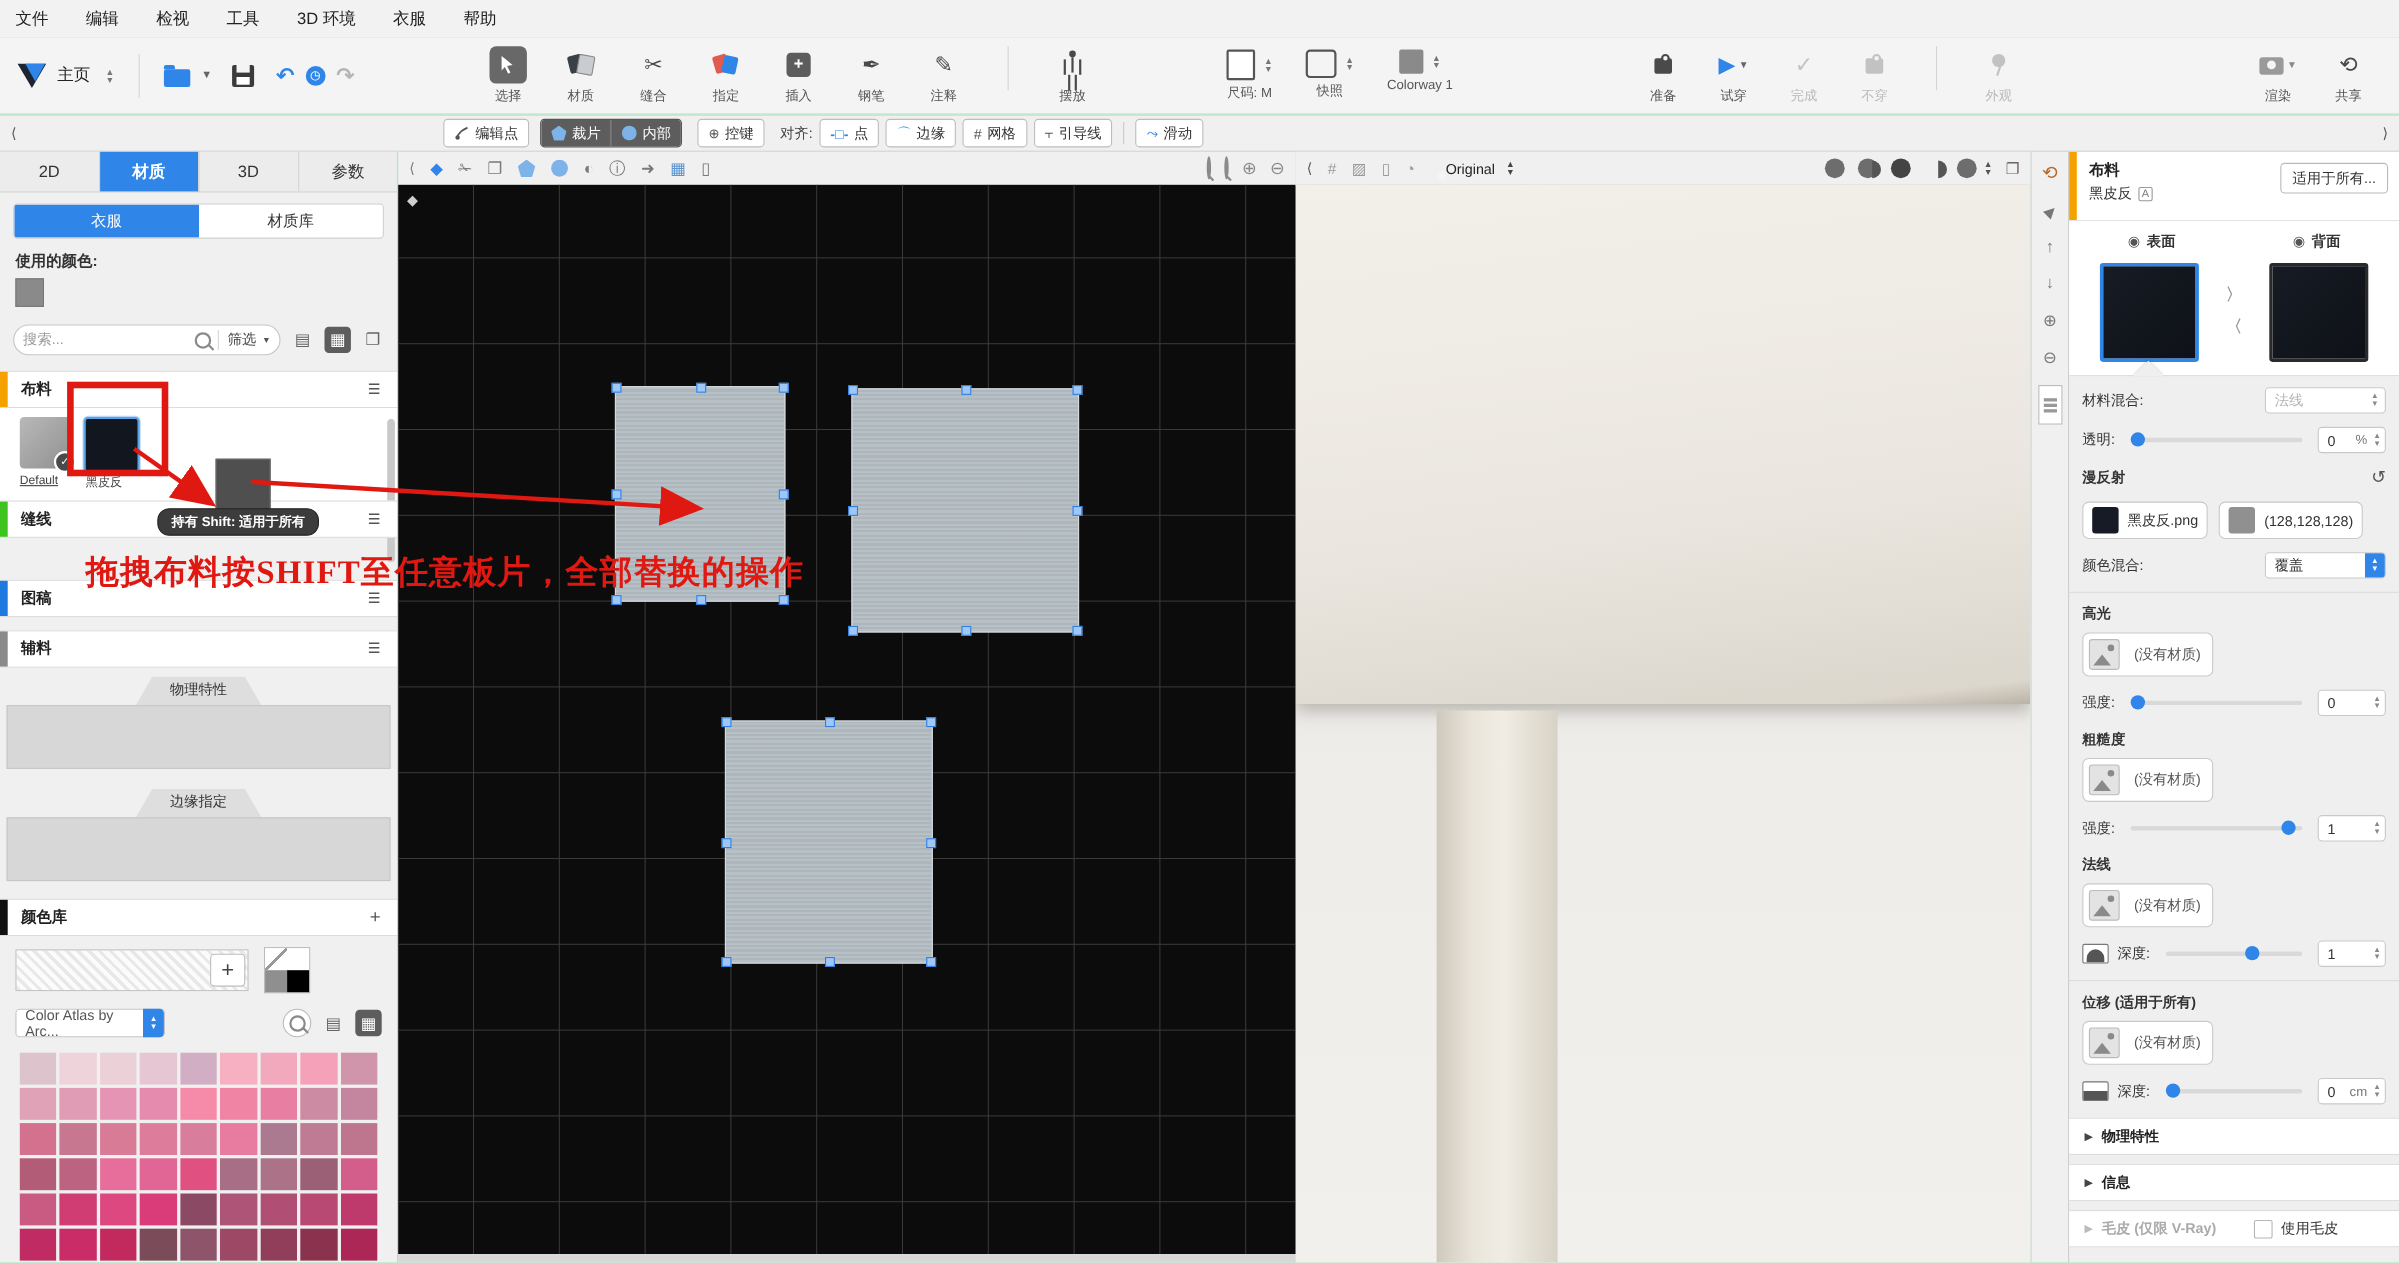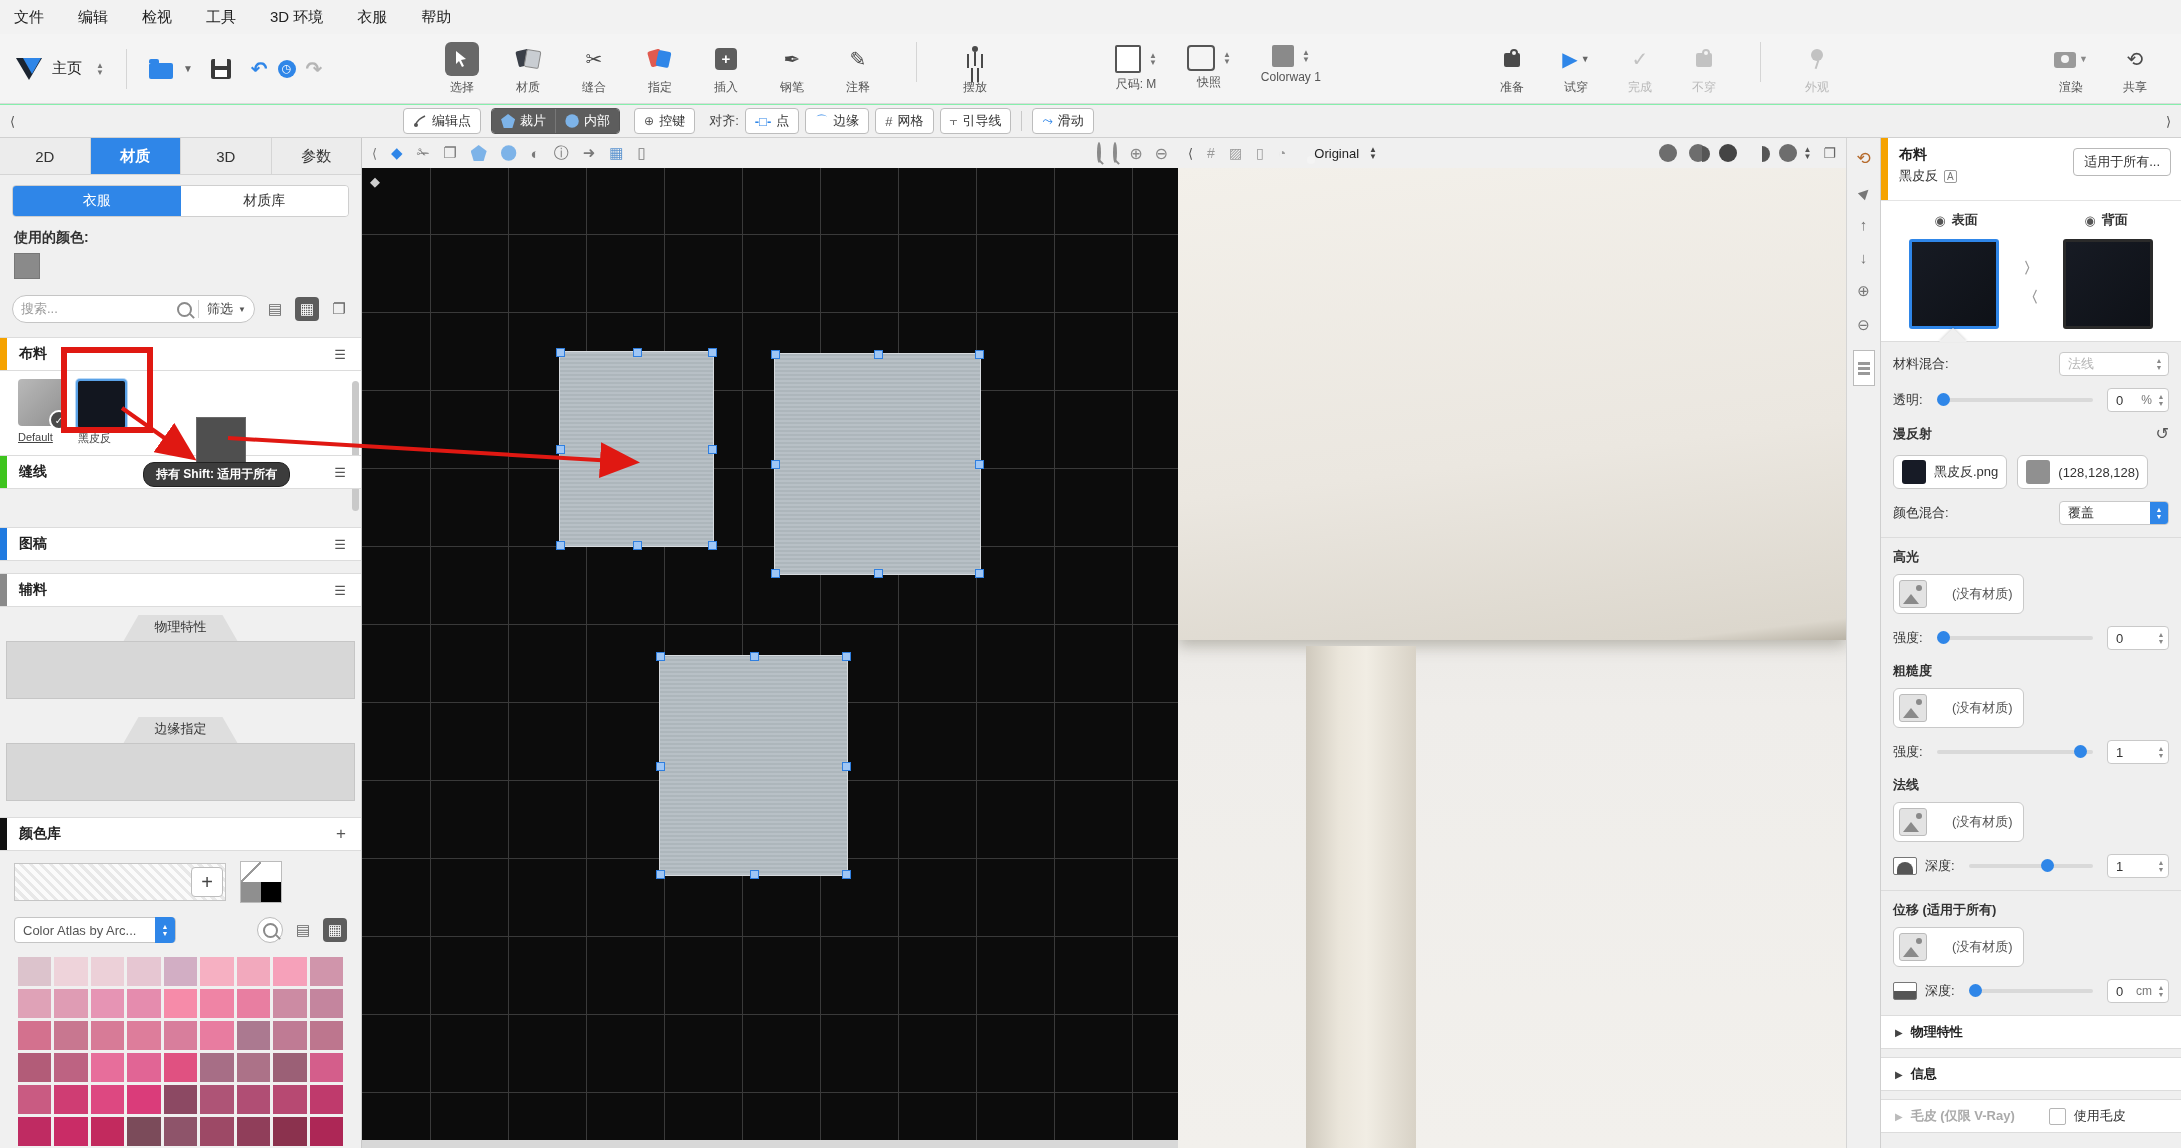--- a/index.html
+++ b/index.html
@@ -100,21 +100,21 @@
   .assign-box{margin:0 6px;height:56px;background:#d7d7d7;border:1px solid #c6c6c6;}
   .colorlib-row{display:flex;align-items:center;margin:10px 14px 0 14px;gap:14px;}
   .hatchstrip{flex:none;width:210px;height:36px;border:1px solid #c5c5c5;background:
       repeating-linear-gradient(45deg,#e8e8e8 0 3px,#fbfbfb 3px 7px);position:relative;}
   .hatch-plus{position:absolute;right:2px;top:3px;width:30px;height:28px;background:#fff;border:1px solid #bdbdbd;border-radius:4px;
               display:flex;align-items:center;justify-content:center;font-size:20px;color:#444;}
   .quad{width:40px;height:40px;display:grid;grid-template-columns:1fr 1fr;grid-template-rows:1fr 1fr;border:1px solid #bbb;}
   .quad i:nth-child(1){background:linear-gradient(135deg,#fff 46%,#999 46%,#999 54%,#fff 54%);}
   .quad i:nth-child(2){background:#fff;} .quad i:nth-child(3){background:#8f8f8f;} .quad i:nth-child(4){background:#000;}
   .atlas-row{display:flex;align-items:center;margin:14px 14px 0 14px;gap:8px;}
-  .atlas-select{display:flex;align-items:center;border:1px solid #c5c5c5;border-radius:4px;background:#fff;height:26px;padding-left:8px;font-size:13px;color:#555;width:162px;box-sizing:border-box;}
+  .atlas-select{display:flex;align-items:center;border:1px solid #c5c5c5;border-radius:4px;background:#fff;height:26px;padding-left:8px;font-size:13px;color:#555;width:136px;box-sizing:border-box;}
   .bluestep{margin-left:auto;width:20px;height:26px;background:#2f86e8;border-radius:0 4px 4px 0;color:#fff;display:flex;flex-direction:column;align-items:center;justify-content:center;font-size:7px;line-height:7px;}
   .magcircle{width:24px;height:24px;border:1px solid #bbb;border-radius:50%;display:flex;align-items:center;justify-content:center;margin-left:auto;background:#fff;}
   .atlas-grid{display:grid;grid-template-columns:repeat(9,1fr);gap:3px;margin:14px 18px 0 18px;}
   .pcell{height:29px;}
   
   .view2d{position:absolute;left:362px;top:138px;width:816px;bottom:0;background:#f0f0f0;}
   .v2d-toolbar{height:30px;display:flex;align-items:center;gap:14px;padding:0 10px;font-size:15px;color:#7a7a7a;}
   .v2d-canvas{position:absolute;left:0;top:30px;right:0;bottom:8px;background:#0c0c0c;overflow:hidden;
      background-image:linear-gradient(#3a3a3a 1px,transparent 1px),linear-gradient(90deg,#3a3a3a 1px,transparent 1px);
      background-size:78px 78px;background-position:-10px -12px;}
@@ -174,21 +174,21 @@
   .rp-select{margin-left:auto;display:flex;align-items:center;border:1px solid #c9c9c9;border-radius:4px;background:#fff;height:24px;width:110px;box-sizing:border-box;}
   .rp-select .val{flex:1;padding-left:8px;color:#333;}
   .rp-select.disabled .val{color:#b5b5b5;}
   .rp-select .stepcol{width:18px;display:flex;flex-direction:column;align-items:center;font-size:7px;line-height:7px;color:#888;}
   .rp-select.bluecap .stepcol{background:#2f86e8;color:#fff;height:100%;border-radius:0 3px 3px 0;justify-content:center;}
   .slider{position:relative;flex:1;height:4px;background:#d9d9d9;border-radius:2px;margin:0 6px;}
   .slider .knob{position:absolute;top:-5px;width:13px;height:13px;border-radius:50%;background:#2f86e8;}
   .valbox{display:flex;align-items:center;border:1px solid #c9c9c9;border-radius:4px;background:#fff;height:24px;min-width:62px;box-sizing:border-box;padding-left:8px;}
   .valbox .v{flex:1;} .valbox .u{color:#777;margin-right:2px;font-size:12px;}
   .valbox .stepcol{width:14px;display:flex;flex-direction:column;align-items:center;font-size:7px;line-height:7px;color:#888;}
-  .imgbtn{display:inline-flex;align-items:center;gap:25px;border:1px solid #c9c9c9;border-radius:6px;background:#fff;padding:5px 10px 5px 5px;margin-bottom:12px;}
+  .imgbtn{display:inline-flex;align-items:center;gap:13px;border:1px solid #c9c9c9;border-radius:6px;background:#fff;padding:5px 10px 5px 5px;margin-bottom:12px;}
   .thumb{width:26px;height:26px;background:#e3e3e3;border:1px solid #bbb;border-radius:3px;position:relative;overflow:hidden;}
   .thumb:before{content:'';position:absolute;left:3px;bottom:3px;border-left:8px solid transparent;border-right:8px solid transparent;border-bottom:10px solid #8a8a8a;}
   .thumb:after{content:'';position:absolute;right:4px;top:4px;width:6px;height:6px;border-radius:50%;background:#8a8a8a;}
   .nomat{color:#555;}
   .texbtn{display:flex;align-items:center;gap:8px;border:1px solid #c9c9c9;border-radius:6px;background:#fff;padding:4px 8px;}
   .texbtn .chip{width:24px;height:24px;border-radius:3px;}
   .rp-collapse{display:flex;align-items:center;gap:8px;background:#fff;border-top:1px solid #dcdcdc;border-bottom:1px solid #dcdcdc;
                height:32px;padding-left:14px;font-weight:bold;color:#222;margin-top:8px;}
   .rp-collapse .tri{font-size:10px;color:#444;}
   .rp-collapse.disabled{color:#aaa;} .rp-collapse.disabled .tri{color:#bbb;}
@@ -875,14 +875,15 @@
     <defs>
       <marker id="arrhead" markerWidth="10" markerHeight="9" refX="8" refY="4.5" orient="auto">
         <polygon points="0 0, 10 4.5, 0 9" fill="#e01812"></polygon>
       </marker>
     </defs>
     <rect x="64" y="350" width="86" height="80" fill="none" stroke="#e01812" stroke-width="6"></rect>
     <line x1="122" y1="408" x2="190" y2="456" stroke="#e01812" stroke-width="4" marker-end="url(#arrhead)"></line>
     <line x1="228" y1="438" x2="632" y2="462" stroke="#e01812" stroke-width="4" marker-end="url(#arrhead)"></line>
   </svg>
   <div class="shift-tooltip">持有 Shift: 适用于所有</div>
+  <div class="red-instruction">拖拽布料按SHIFT至任意板片，全部替换的操作</div>
 
 </div>
 
 </body></html>

